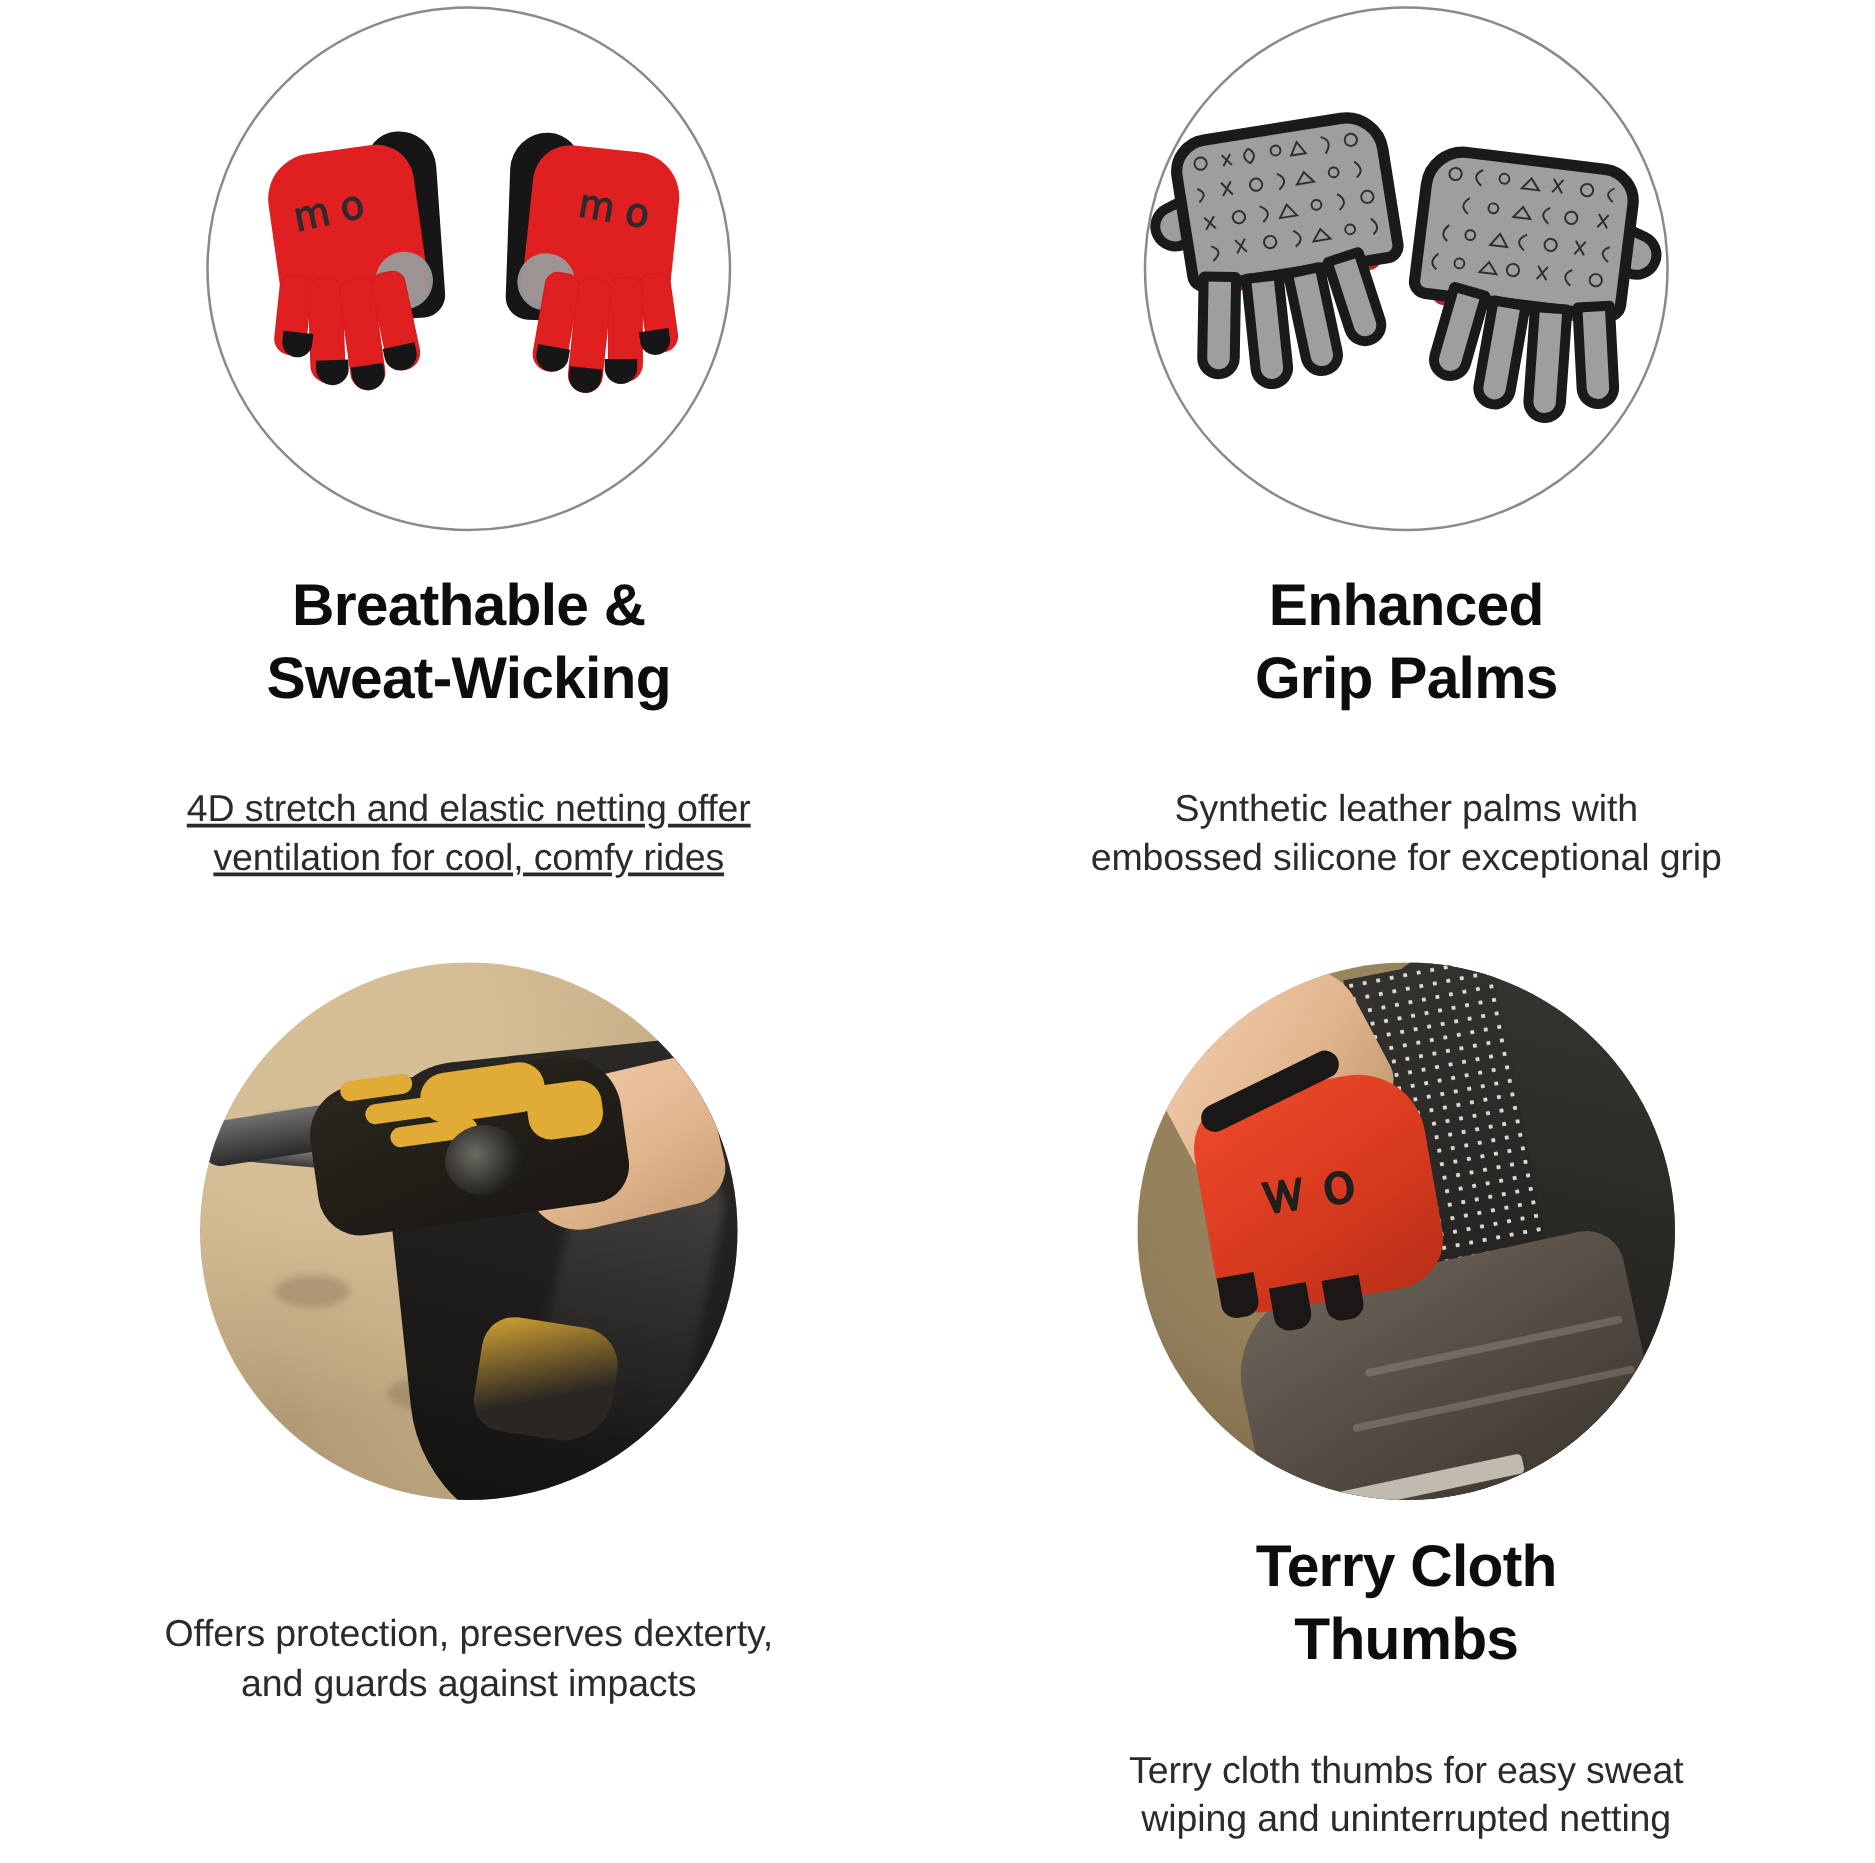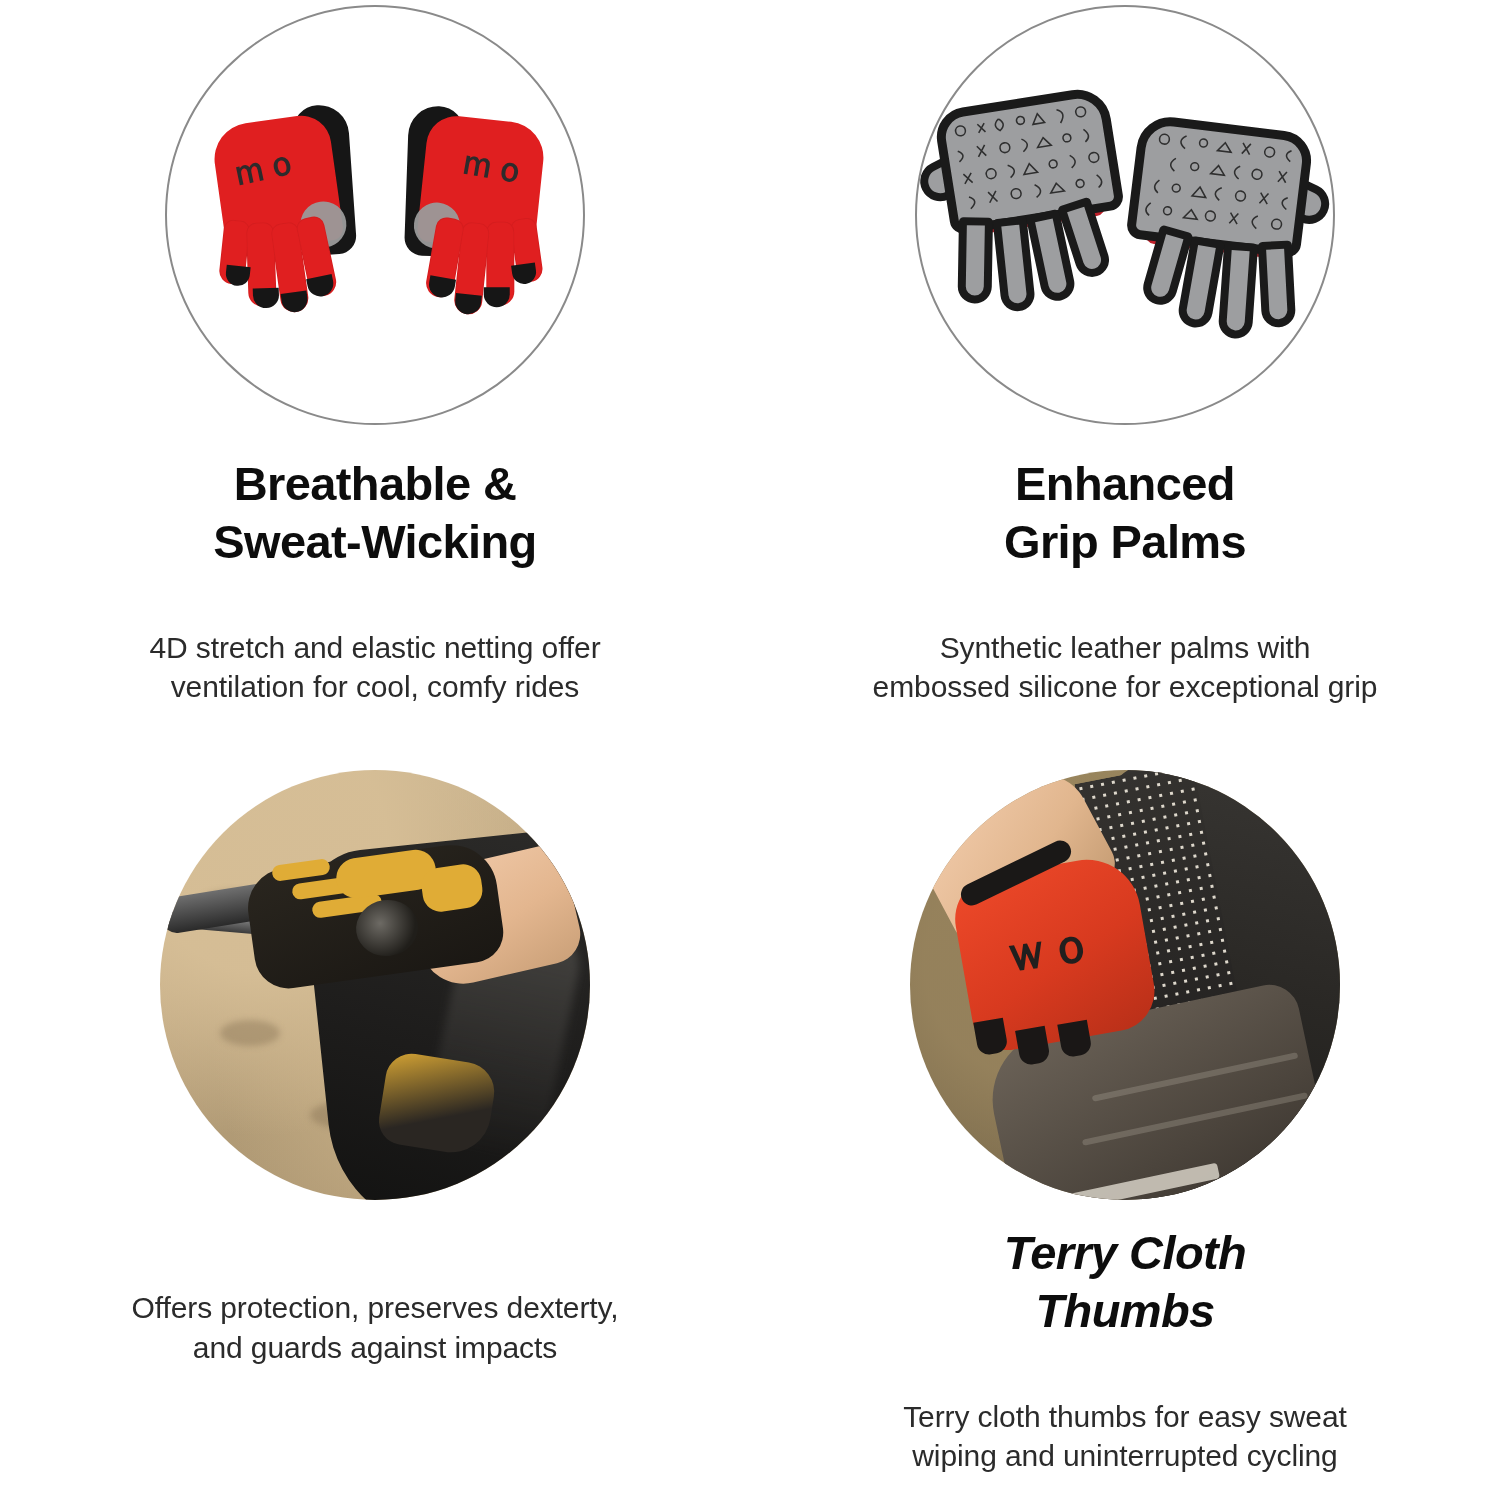--- a/index.html
+++ b/index.html
@@ -396,26 +396,26 @@
     margin: 0;
     font-size: 30px;
     line-height: 1.33;
     font-weight: 300;
     color: #2b2b2b;
     text-align: center;
     letter-spacing: -0.1px;
     max-width: 700px;
   }
   .card-1 .feature-heading { margin-top: 30px; }
-  .card-1 .feature-desc    { margin-top: 56px; }
+  .card-1 .feature-desc    { margin-top: 56px; text-decoration: underline; }
   .card-2 .feature-heading { margin-top: 30px; }
   .card-2 .feature-desc    { margin-top: 56px; }
   .card-3 .feature-heading { margin-top: 24px; }
   .card-3 .feature-desc    { margin-top: 88px; }
-  .card-4 .feature-heading { margin-top: 24px; font-style: italic; }
+  .card-4 .feature-heading { margin-top: 24px; }
   .card-4 .feature-desc    { margin-top: 56px; }
 </style>
 </head>
 <body>
 
 <div class="feature-grid">
 
   <div class="feature-card card-1">
     <div class="media-circle outlined">
       <div class="scene">
@@ -600,16 +600,16 @@
         <div class="ph4-glove"></div>
         <div class="ph4-cuff"></div>
         <div class="ph4-fingertip" style="left:66px;  top:250px; width:30px; height:34px;"></div>
         <div class="ph4-fingertip" style="left:108px; top:258px; width:30px; height:36px;"></div>
         <div class="ph4-fingertip" style="left:150px; top:252px; width:30px; height:34px;"></div>
         <div class="ph4-logo">ｗｏ</div>
       </div>
     </div>
 
     <h2 class="feature-heading"><span>Terry Cloth</span><br><span>Thumbs</span></h2>
-    <p class="feature-desc"><span>Terry cloth thumbs for easy sweat</span><br><span>wiping and uninterrupted cycling</span></p>
+    <p class="feature-desc"><span>Terry cloth thumbs for easy sweat</span><br><span>wiping and uninterrupted netting</span></p>
   </div>
 
 </div>
 
 </body></html>

